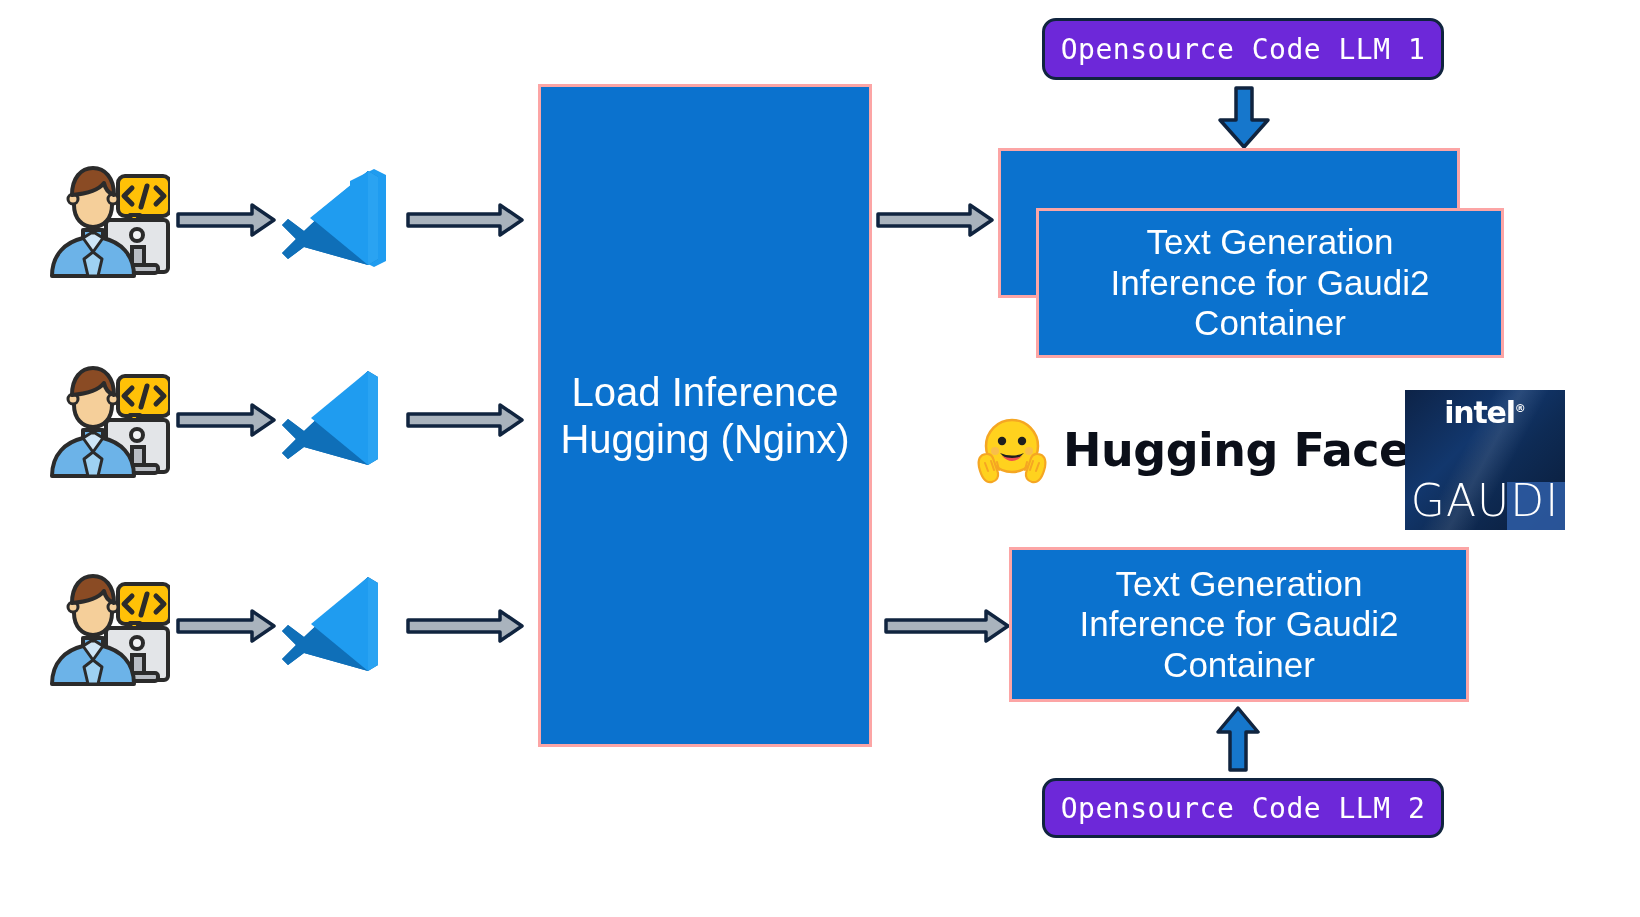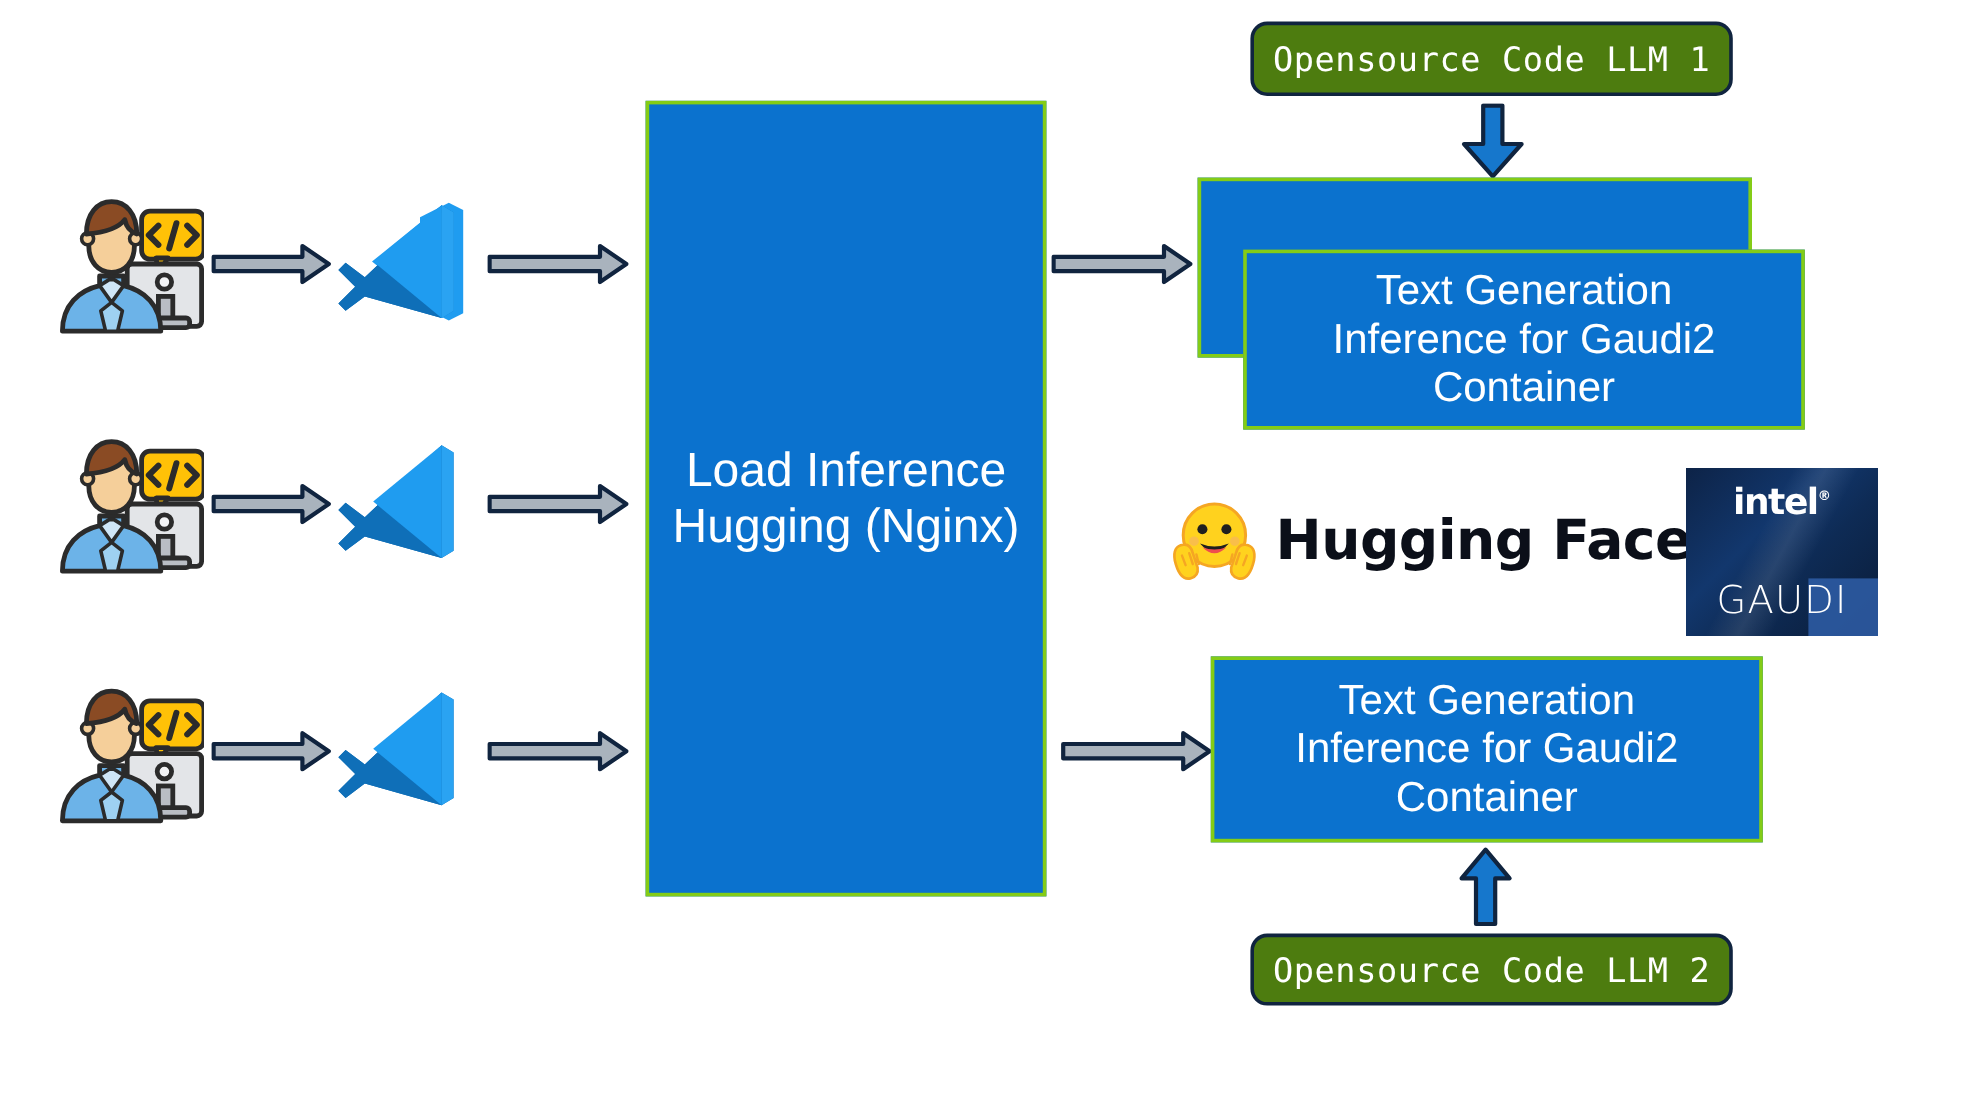--- a/index.html
+++ b/index.html
@@ -9,31 +9,31 @@
     font-family:"Liberation Sans",sans-serif;
     overflow:hidden;
     position:relative;
   }
   .stage{position:absolute;left:0;top:0;width:1640px;height:917px;}
   .node{position:absolute;box-sizing:border-box;}
 
   
   .bluebox{
     background:#0b72ce;
-    border:3px solid #84cc16;
+    border:3px solid #fca5a5;
     color:#ffffff;
     display:flex;align-items:center;justify-content:center;
     text-align:center;
     line-height:1.16;
     font-weight:400;
   }
 
   
   .pill{
-    background:#4d7c0f;
+    background:#6d28d9;
     border:3px solid #10243f;
     border-radius:14px;
     color:#ffffff;
     display:flex;align-items:center;justify-content:center;
     font-family:"DejaVu Sans Mono","Liberation Mono",monospace;
     letter-spacing:.5px;
     white-space:nowrap;
   }
 
   
@@ -81,21 +81,21 @@
   }
   .gaudi .intel{
     font-family:"DejaVu Sans","Liberation Sans",sans-serif;
     color:#ffffff;font-size:30px;font-weight:600;letter-spacing:-1.2px;
     position:relative;z-index:2;
     margin-bottom:32px;
   }
   .gaudi .intel sup{font-size:11px;vertical-align:super;letter-spacing:0;}
   .gaudi .gword{
     font-family:"DejaVu Sans","Liberation Sans",sans-serif;
-    color:#ffffff;font-size:32px;font-weight:300;letter-spacing:1px;
+    color:#ffffff;font-size:44px;font-weight:300;letter-spacing:1px;
     position:relative;z-index:2;margin-top:13px;
   }
   .gaudi .chip{
     position:absolute;right:0;bottom:0;width:58px;height:48px;
     background:#2f5ea8;opacity:.85;z-index:1;
   }
 </style>
 </head>
 <body>
 

